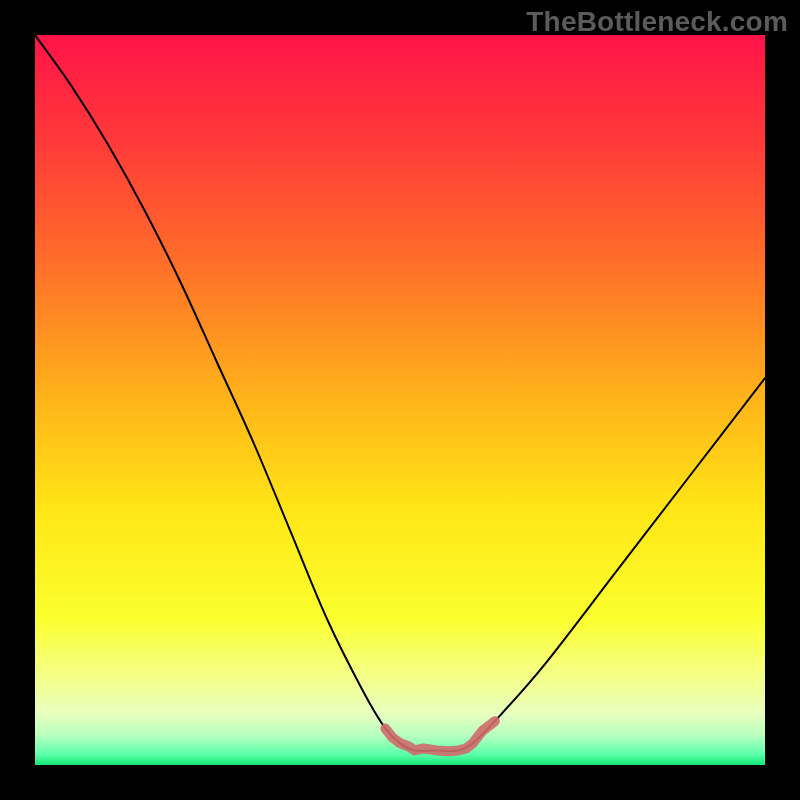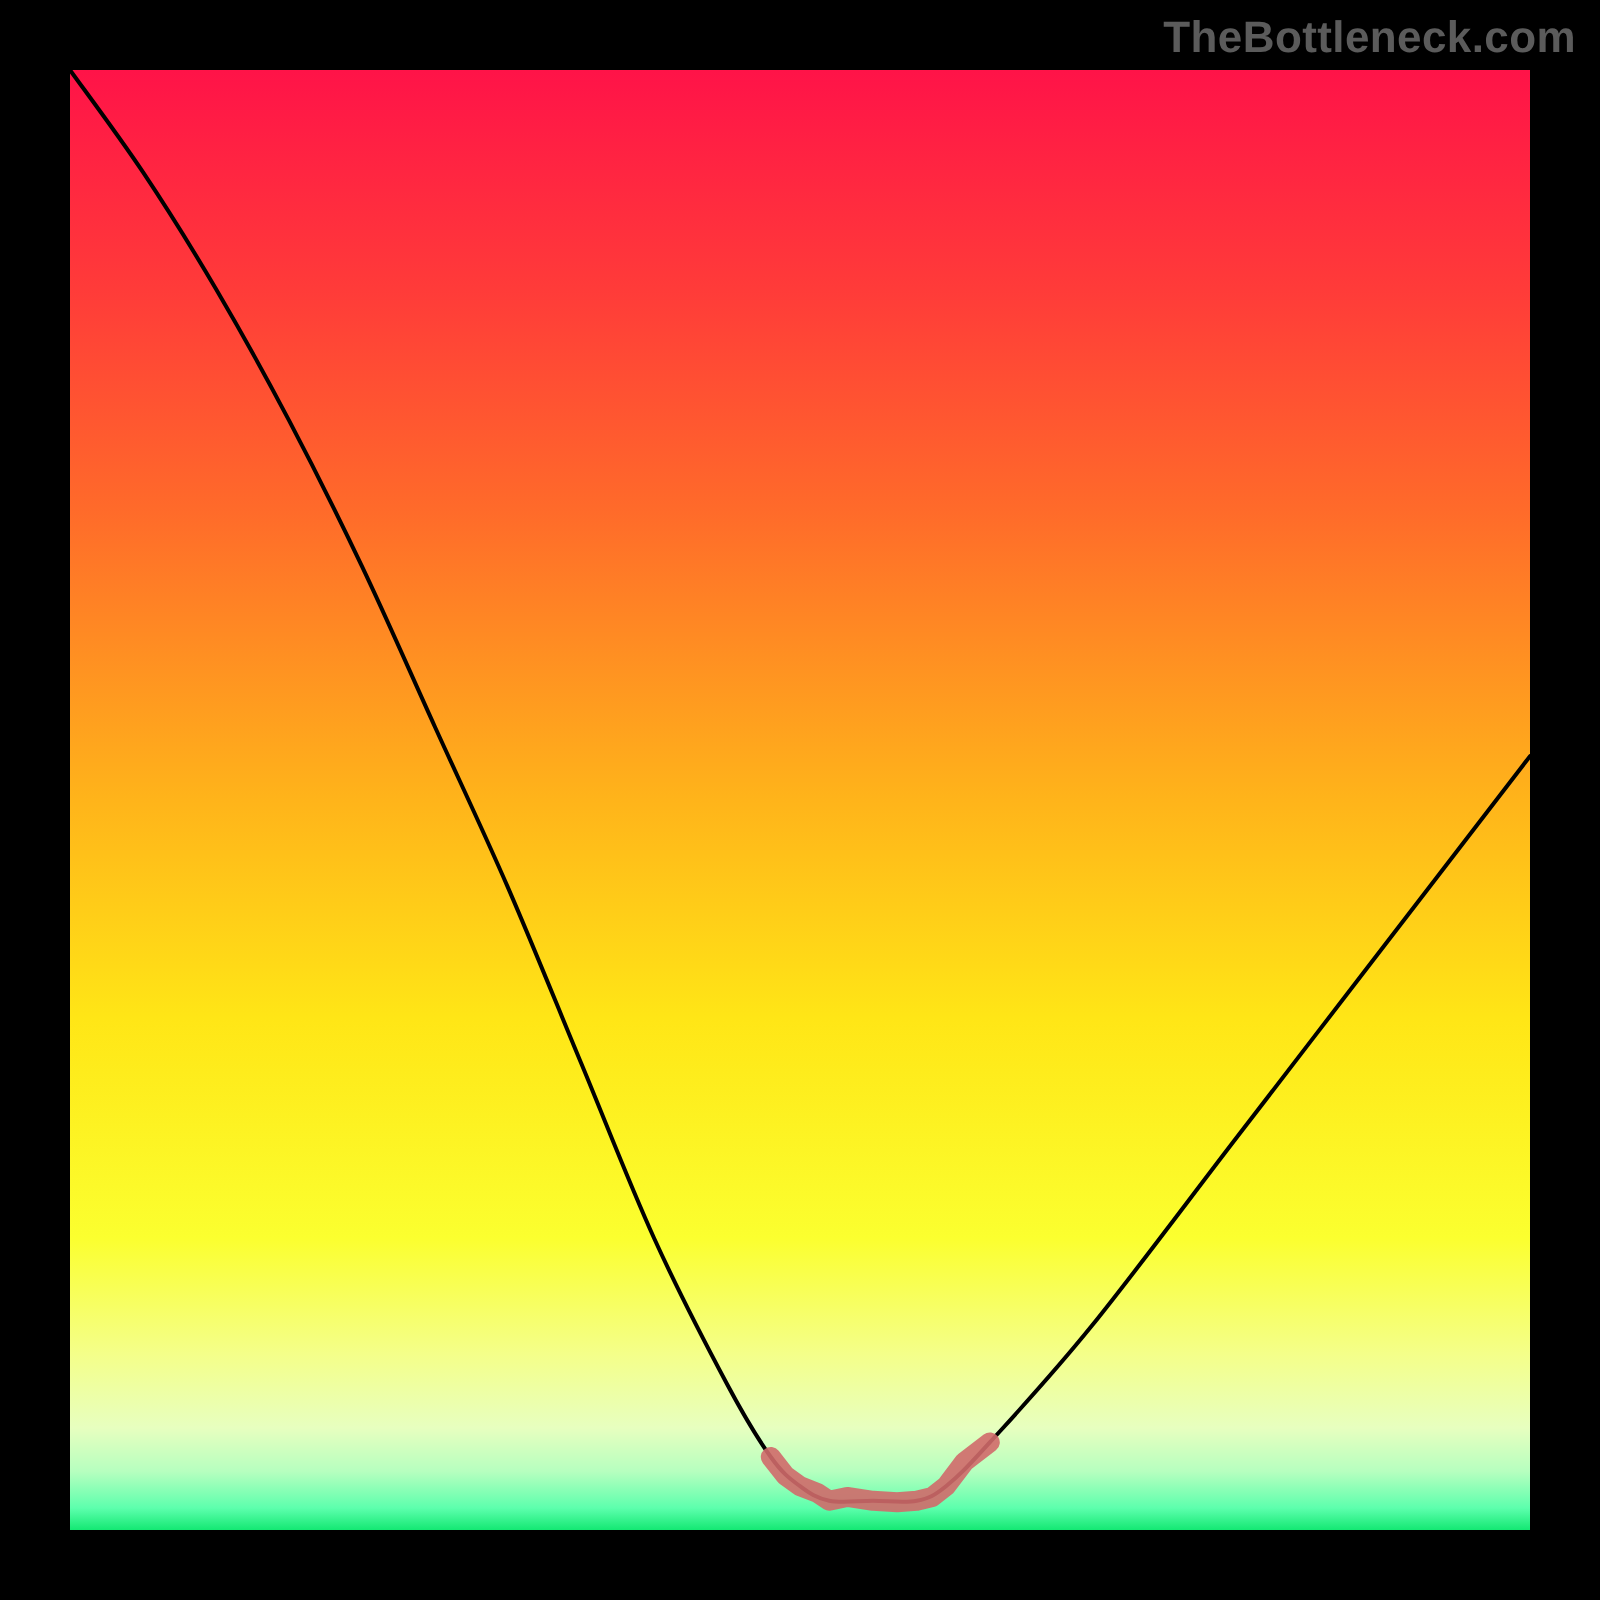--- a/index.html
+++ b/index.html
@@ -39,21 +39,21 @@
     top: 0;
     width: 100%;
     height: 100%;
     z-index: 2;
   }
   .watermark {
     position: absolute;
     top: 6px;
     right: 12px;
     font-family: Arial, "Helvetica Neue", Helvetica, sans-serif;
-    font-size: 22px;
+    font-size: 28px;
     font-weight: bold;
     color: #5b5b5b;
     letter-spacing: 0.2px;
     z-index: 5;
   }
 </style>
 </head>
 <body>
 
 <div class="frame">

